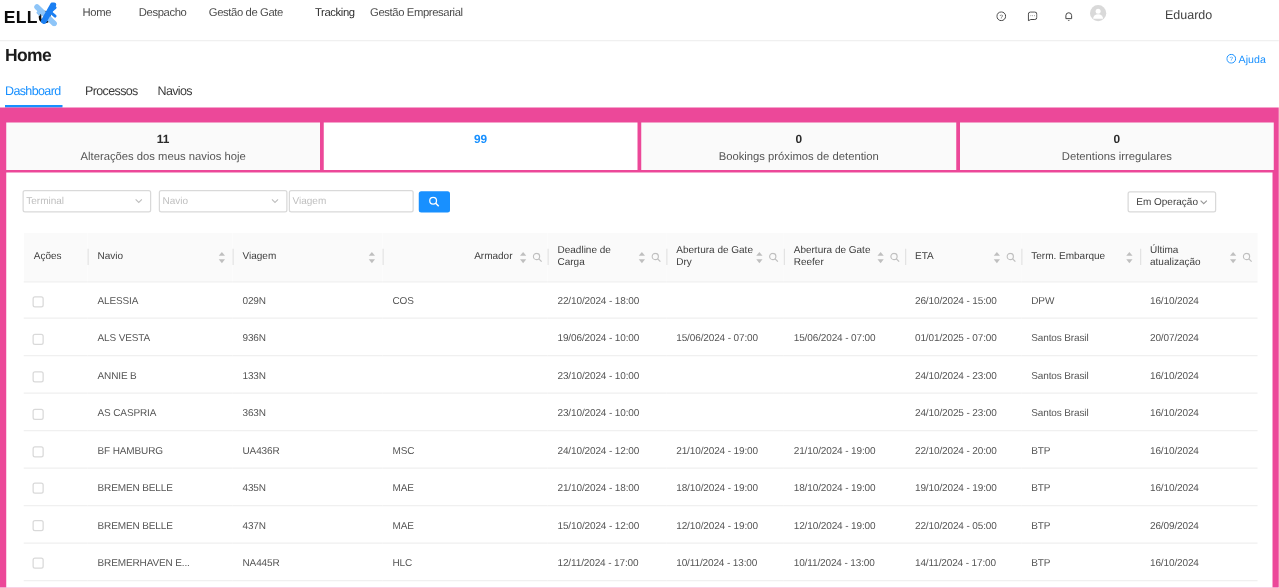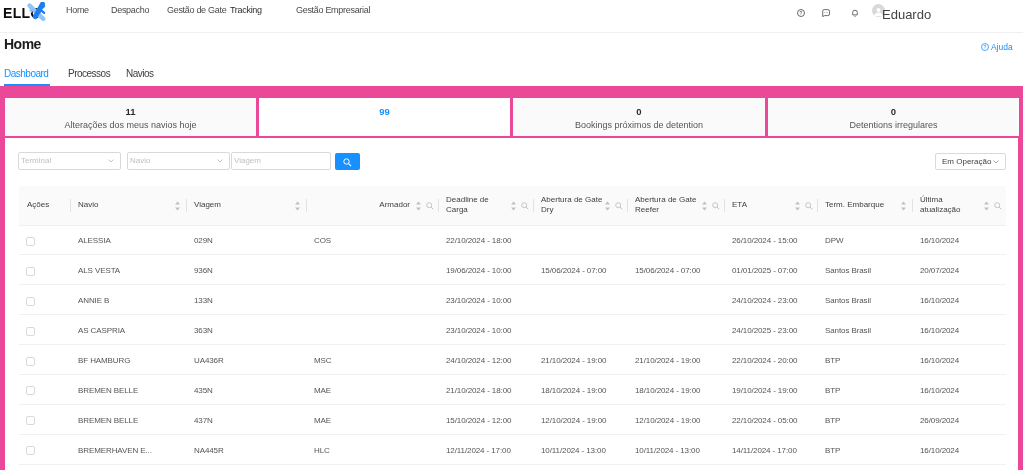--- a/index.html
+++ b/index.html
@@ -9,21 +9,21 @@
 
 #topnav { position:absolute; left:0; top:0; width:1023px; height:33px;
   background:#fff; border-bottom:1px solid #f0f0f0; }
 #logo { position:absolute; left:3px; top:5px; font-size:14px; font-weight:bold;
   color:#0c0c0c; letter-spacing:0.3px; }
 #logox { position:absolute; left:27px; top:2px; }
 .navitem { position:absolute; top:5px; font-size:9px; letter-spacing:-0.3px; color:#4a4a4a; line-height:10px; }
 .nicon { position:absolute; top:9px; }
 #avatar { position:absolute; left:872px; top:4px; width:13px; height:13px;
   border-radius:50%; background:#d9d9d9; }
-#uname { position:absolute; left:882px; top:7px; font-size:13px; color:#434343; }
+#uname { position:absolute; left:932px; top:7px; font-size:10px; color:#434343; }
 
 
 #phead { position:absolute; left:0; top:34px; width:1023px; height:52px; background:#fff; }
 #htitle { position:absolute; left:4px; top:2px; font-size:14px; letter-spacing:-0.5px; font-weight:bold; color:#1c1c1c; }
 #ajuda { position:absolute; left:981px; top:8px; font-size:8.5px; color:#1890ff; }
 .tab { position:absolute; top:34px; font-size:10px; letter-spacing:-0.5px; color:#3d3d3d; }
 #tabline { position:absolute; left:4px; top:50px; width:46px; height:2px; background:#1890ff; }
 
 
 #content { position:absolute; left:0; top:86px; width:1023px; height:384px; background:#ec4899; }
@@ -37,21 +37,21 @@
 #panel { position:absolute; left:5px; top:52px; width:1013px; height:332px; background:#fff; }
 
 
 .sel { position:absolute; top:14px; height:18px; border:1px solid #d9d9d9; border-radius:2px;
   background:#fff; font-size:8px; color:#bfbfbf; line-height:16px; padding-left:2px; }
 .sel .chev { position:absolute; right:6px; top:6px; }
 #btnsearch { position:absolute; left:330px; top:15px; width:25px; height:17px;
   background:#1890ff; border-radius:2px; }
 #emop { position:absolute; left:897px; top:15px; width:71px; height:17px;
   border:1px solid #d9d9d9; border-radius:2px; font-size:8px; color:#3f3f3f;
-  line-height:15px; padding-left:6px; background:#fff;margin-left:33px; }
+  line-height:15px; padding-left:6px; background:#fff; }
 
 
 #tbl { position:absolute; left:14px; top:48px; width:987px; }
 table { border-collapse:collapse; table-layout:fixed; width:987px; }
 th { background:#fafafa; font-weight:normal; color:#404040; font-size:8px;
   text-align:left; padding:0 0 0 8px; height:39px; position:relative;
   border-bottom:1px solid #f0f0f0; line-height:10px; }
 td { font-size:8px; color:#555; padding:2px 0 0 8px; height:29.92px; letter-spacing:-0.1px;
   border-bottom:1px solid #f0f0f0; white-space:nowrap; overflow:hidden; }
 .sep { position:absolute; left:0; top:13px; width:1px; height:13px; background:#e3e3e3; }
@@ -65,21 +65,21 @@
   <span id="logo">ELLO</span>
   <svg id="logox" width="19" height="19" viewBox="0 0 19 19">
     <path d="M2.6 3.6 L16.3 16.8" stroke="#8ec5f8" stroke-width="4.4" stroke-linecap="round" fill="none"></path>
     <path d="M4.6 6.3 L2.9 8.1 L4.6 9.9" stroke="#8ec5f8" stroke-width="1.5" fill="none" stroke-linecap="round" stroke-linejoin="round"></path>
     <path d="M8.2 14.7 L15.5 1.9" stroke="#1b7ff2" stroke-width="4.8" stroke-linecap="round" fill="none"></path>
     <path d="M17.1 4.1 L13.1 7.5 L17.1 10.9" stroke="#1b7ff2" stroke-width="2.3" fill="none" stroke-linecap="round" stroke-linejoin="round"></path>
   </svg>
   <span class="navitem" style="left:66px;">Home</span>
   <span class="navitem" style="left:111px;">Despacho</span>
   <span class="navitem" style="left:167px;">Gestão de Gate</span>
-  <span class="navitem" style="left:230px; color:#2e2e2e;">Tracking</span>
+  <span class="navitem" style="left:252px; color:#2e2e2e;">Tracking</span>
   <span class="navitem" style="left:296px;">Gestão Empresarial</span>
 
   <svg class="nicon" style="left:797px;" width="8" height="8" viewBox="0 0 8 8">
     <circle cx="4" cy="4" r="3.5" stroke="#444" stroke-width="0.8" fill="none"></circle>
     <text x="4" y="6" font-size="5" fill="#444" text-anchor="middle">?</text>
   </svg>
   <svg class="nicon" style="left:822px;" width="8" height="8" viewBox="0 0 8 8">
     <path d="M2.2 0.6 h3.6 a1.7 1.7 0 0 1 1.7 1.7 v2.6 a1.7 1.7 0 0 1 -1.7 1.7 h-3.2 l-1.9 1 v-5.3 a1.7 1.7 0 0 1 1.5 -1.7 z" stroke="#454545" stroke-width="0.8" fill="none" stroke-linejoin="round"></path>
     <circle cx="2.7" cy="3.6" r="0.35" fill="#454545"></circle>
       <circle cx="4.1" cy="3.6" r="0.35" fill="#454545"></circle>

